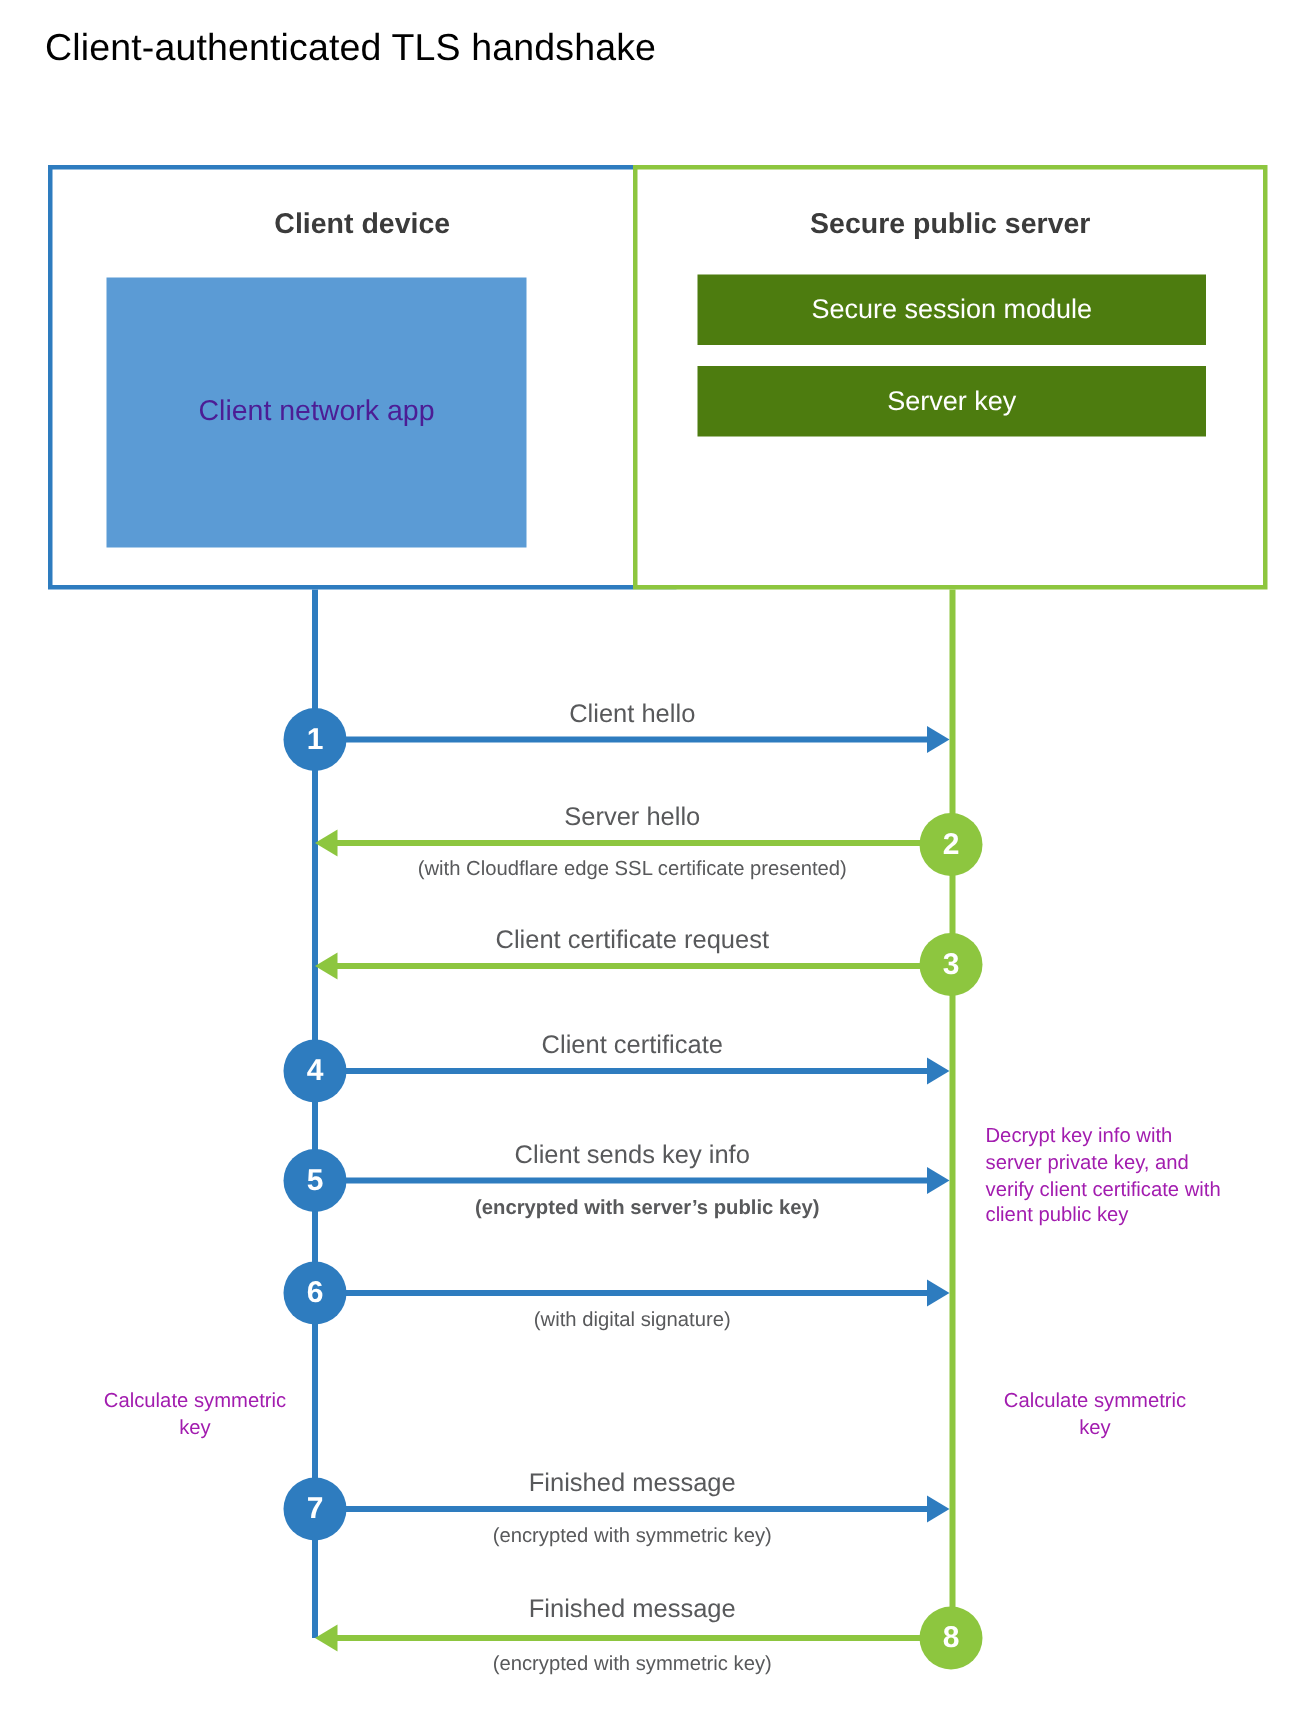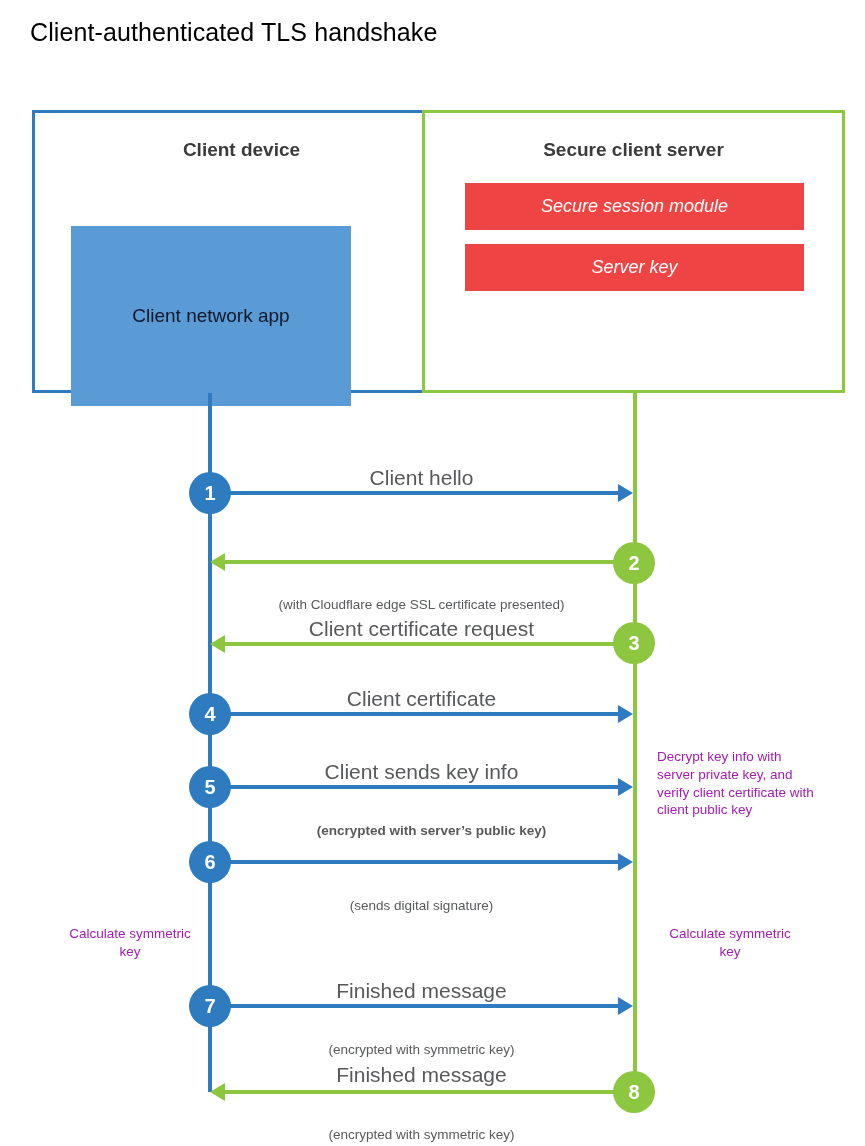--- a/index.html
+++ b/index.html
@@ -68,43 +68,41 @@
     position: absolute;
     left: 36px;
     top: 72px;
     width: 280px;
     height: 180px;
     background: #5b9bd5;
     display: flex;
     align-items: center;
     justify-content: center;
     text-align: center;
-    color: #0f172a;
+    color: #4c1d95;
     font-size: 19px;
     line-height: 1.35;
-    margin-top: 41px;
   }
 
   
   .server-bars {
     position: absolute;
     left: 40px;
     top: 70px;
     width: 339px;
   }
   .server-bar {
     height: 47px;
-    background: #ef4444;
+    background: #4d7c0f;
     display: flex;
     align-items: center;
     justify-content: center;
     color: #ffffff;
     font-size: 18px;
     margin-bottom: 14px;
-    font-style: italic;
   }
   .server-bar:last-child { margin-bottom: 0; }
 
   
   .lifeline {
     position: absolute;
     width: 4px;
   }
   .lifeline.client-line {
     left: 208px;
@@ -157,30 +155,29 @@
     font-weight: bold;
   }
   .step-circle.blue { background: #2e7cbf; }
   .step-circle.green { background: #8dc63f; }
 
   
   .msg-label {
     position: absolute;
     text-align: center;
     white-space: nowrap;
-    font-size: 21px;
+    font-size: 17px;
     color: #58595b;
   }
   .msg-sublabel {
     position: absolute;
     text-align: center;
     white-space: nowrap;
     font-size: 13.5px;
     color: #58595b;
-    margin-top: 26px;
   }
   .side-note {
     position: absolute;
     font-size: 13.5px;
     line-height: 1.32;
     color: #a21caf;
   }
   .side-note.center { text-align: center; }
 </style>
 </head>
@@ -189,36 +186,37 @@
 <div id="canvas">
 
   <div class="page-title">Client-authenticated TLS handshake</div>
 
   <div class="actor-box client">
     <div class="actor-title">Client device</div>
     <div class="client-app">Client network app</div>
   </div>
 
   <div class="actor-box server">
-    <div class="actor-title">Secure client server</div>
+    <div class="actor-title">Secure public server</div>
     <div class="server-bars">
       <div class="server-bar">Secure session module</div>
       <div class="server-bar">Server key</div>
     </div>
   </div>
 
   <div class="lifeline client-line"></div>
   <div class="lifeline server-line"></div>
 
   <div class="msg-label" style="left:210px; top:466px; width:423px;">Client hello</div>
   <div class="msg blue" style="left:210px; top:491px; width:409px;">
       <span class="arrowhead right"></span>
     </div>
   <div class="step-circle blue" style="left:189px; top:472px;">1</div>
 
+  <div class="msg-label" style="left:210px; top:535px; width:423px;">Server hello</div>
   <div class="msg green" style="left:224px; top:560px; width:409px;">
       <span class="arrowhead left"></span>
     </div>
   <div class="msg-sublabel" style="left:210px; top:571px; width:423px;">(with Cloudflare edge SSL certificate presented)</div>
   <div class="step-circle green" style="left:613px; top:542px;">2</div>
 
   <div class="msg-label" style="left:210px; top:617px; width:423px;">Client certificate request</div>
   <div class="msg green" style="left:224px; top:642px; width:409px;">
       <span class="arrowhead left"></span>
     </div>
@@ -235,21 +233,21 @@
       <span class="arrowhead right"></span>
     </div>
   <div class="msg-sublabel" style="left:220px; top:797px; width:423px;font-weight:bold;">(encrypted with server’s public key)</div>
   <div class="step-circle blue" style="left:189px; top:766px;">5</div>
 
   <div class="side-note" style="left:657px; top:748px; width:160px;">Decrypt key info with server private key, and verify client certificate with client public key</div>
 
   <div class="msg blue" style="left:210px; top:860px; width:409px;">
       <span class="arrowhead right"></span>
     </div>
-  <div class="msg-sublabel" style="left:210px; top:872px; width:423px;">(sends digital signature)</div>
+  <div class="msg-sublabel" style="left:210px; top:872px; width:423px;">(with digital signature)</div>
   <div class="step-circle blue" style="left:189px; top:841px;">6</div>
 
   <div class="side-note center" style="left:60px;  top:925px; width:140px;">Calculate symmetric key</div>
   <div class="side-note center" style="left:660px; top:925px; width:140px;">Calculate symmetric key</div>
 
   <div class="msg-label" style="left:210px; top:979px; width:423px;">Finished message</div>
   <div class="msg blue" style="left:210px; top:1004px; width:409px;">
       <span class="arrowhead right"></span>
     </div>
   <div class="msg-sublabel" style="left:210px; top:1016px; width:423px;">(encrypted with symmetric key)</div>

